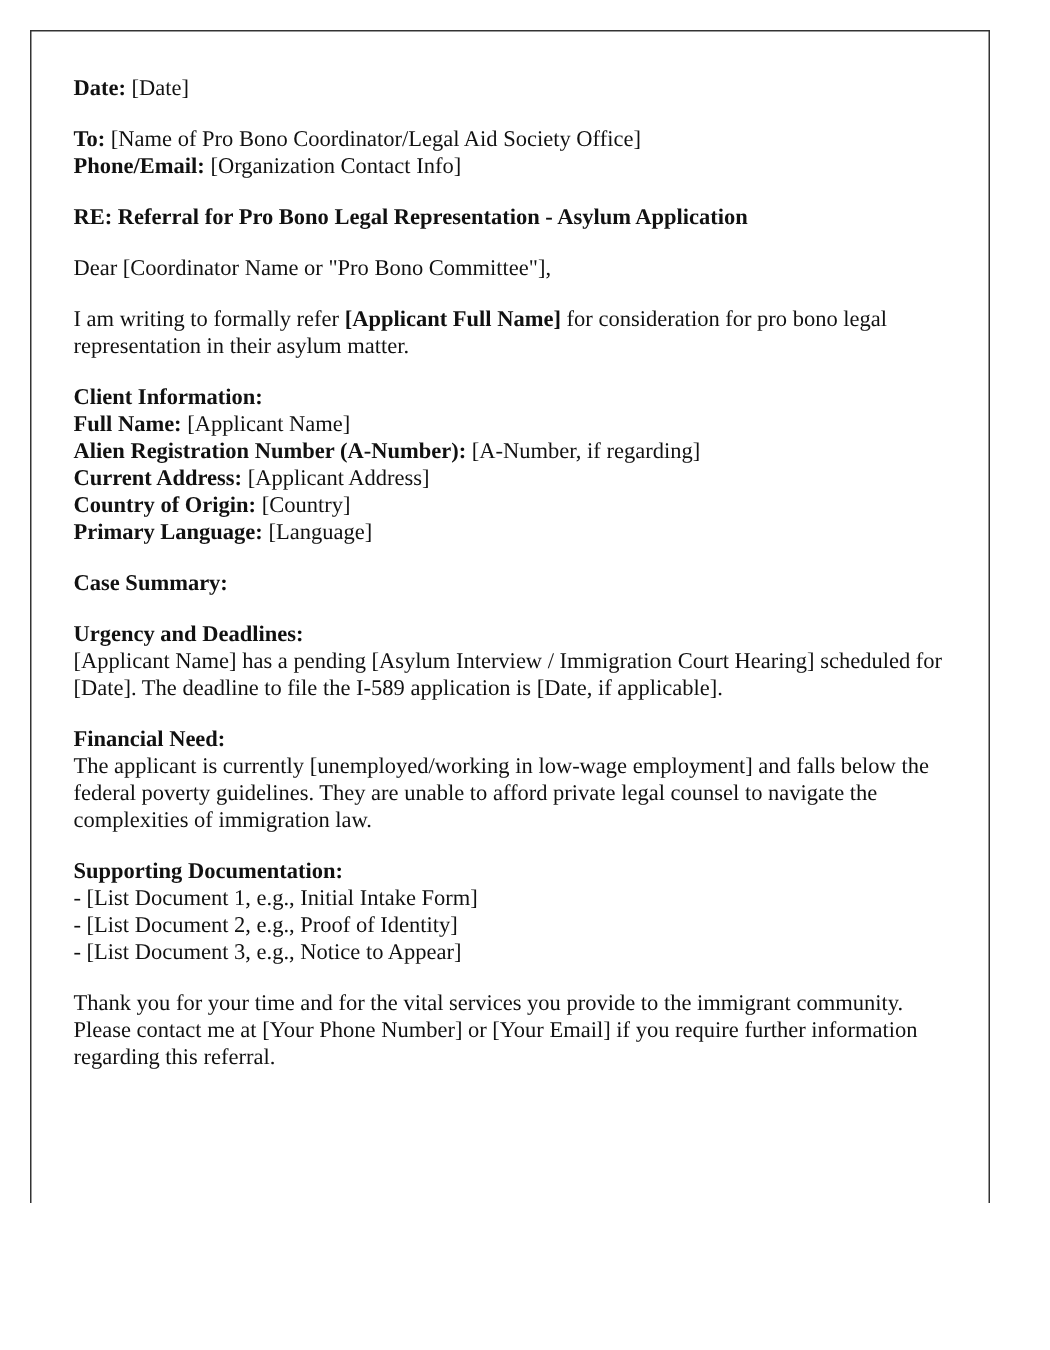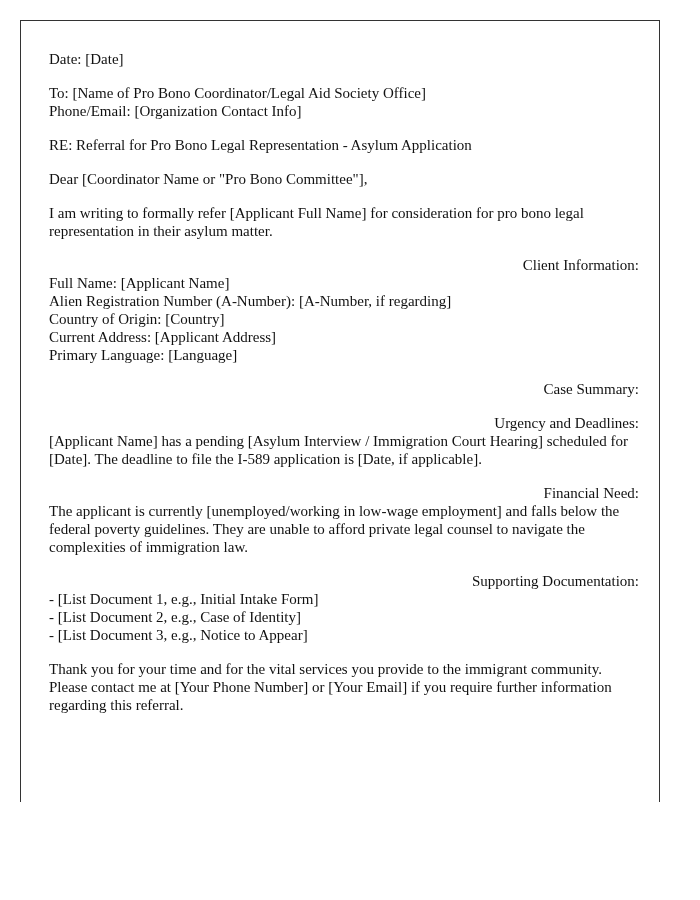--- a/index.html
+++ b/index.html
@@ -31,21 +31,21 @@
   .content {
     position: absolute;
     left: 28px;
     top: 29px;
     width: 590px;
   }
   p {
     margin: 0 0 16px 0;
   }
   .line { display: block; }
-  b { font-weight: normal; text-align: right; }
+  b { font-weight: bold; }
 </style>
 </head>
 <body>
 
 <div class="page">
   <div class="content">
 
     <p>
       <b>Date:</b>
       <span>[Date]</span>
@@ -76,26 +76,26 @@
       <b class="line">Client Information:</b>
       <span class="line">
         <b>Full Name:</b>
         <span>[Applicant Name]</span>
       </span>
       <span class="line">
         <b>Alien Registration Number (A-Number):</b>
         <span>[A-Number, if regarding]</span>
       </span>
       <span class="line">
+        <b>Current Address:</b>
+        <span>[Applicant Address]</span>
+      </span>
+      <span class="line">
         <b>Country of Origin:</b>
         <span>[Country]</span>
-      </span>
-      <span class="line">
-        <b>Current Address:</b>
-        <span>[Applicant Address]</span>
       </span>
       <span class="line">
         <b>Primary Language:</b>
         <span>[Language]</span>
       </span>
     </p>
 
     <p>
       <b class="line">Case Summary:</b>
     </p>
@@ -106,20 +106,20 @@
     </p>
 
     <p>
       <b class="line">Financial Need:</b>
       <span>The applicant is currently [unemployed/working in low-wage employment] and falls below the federal poverty guidelines. They are unable to afford private legal counsel to navigate the complexities of immigration law.</span>
     </p>
 
     <p>
       <b class="line">Supporting Documentation:</b>
       <span class="line">- [List Document 1, e.g., Initial Intake Form]</span>
-      <span class="line">- [List Document 2, e.g., Case of Identity]</span>
+      <span class="line">- [List Document 2, e.g., Proof of Identity]</span>
       <span class="line">- [List Document 3, e.g., Notice to Appear]</span>
     </p>
 
     <p>Thank you for your time and for the vital services you provide to the immigrant community. Please contact me at [Your Phone Number] or [Your Email] if you require further information regarding this referral.</p>
 
   </div>
 </div>
 
 </body></html>

